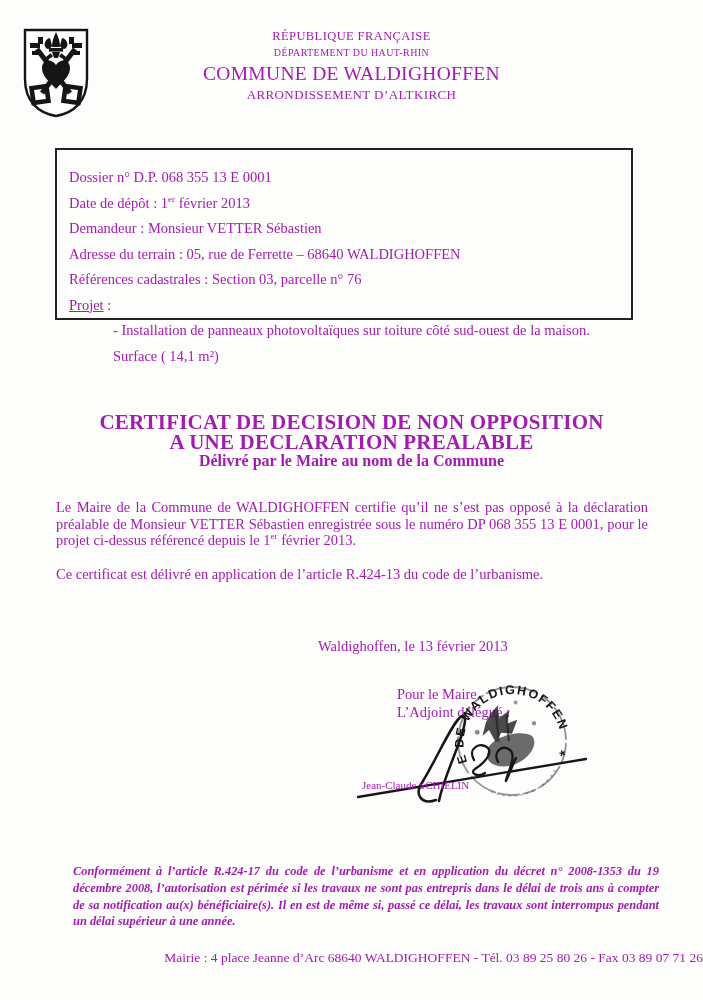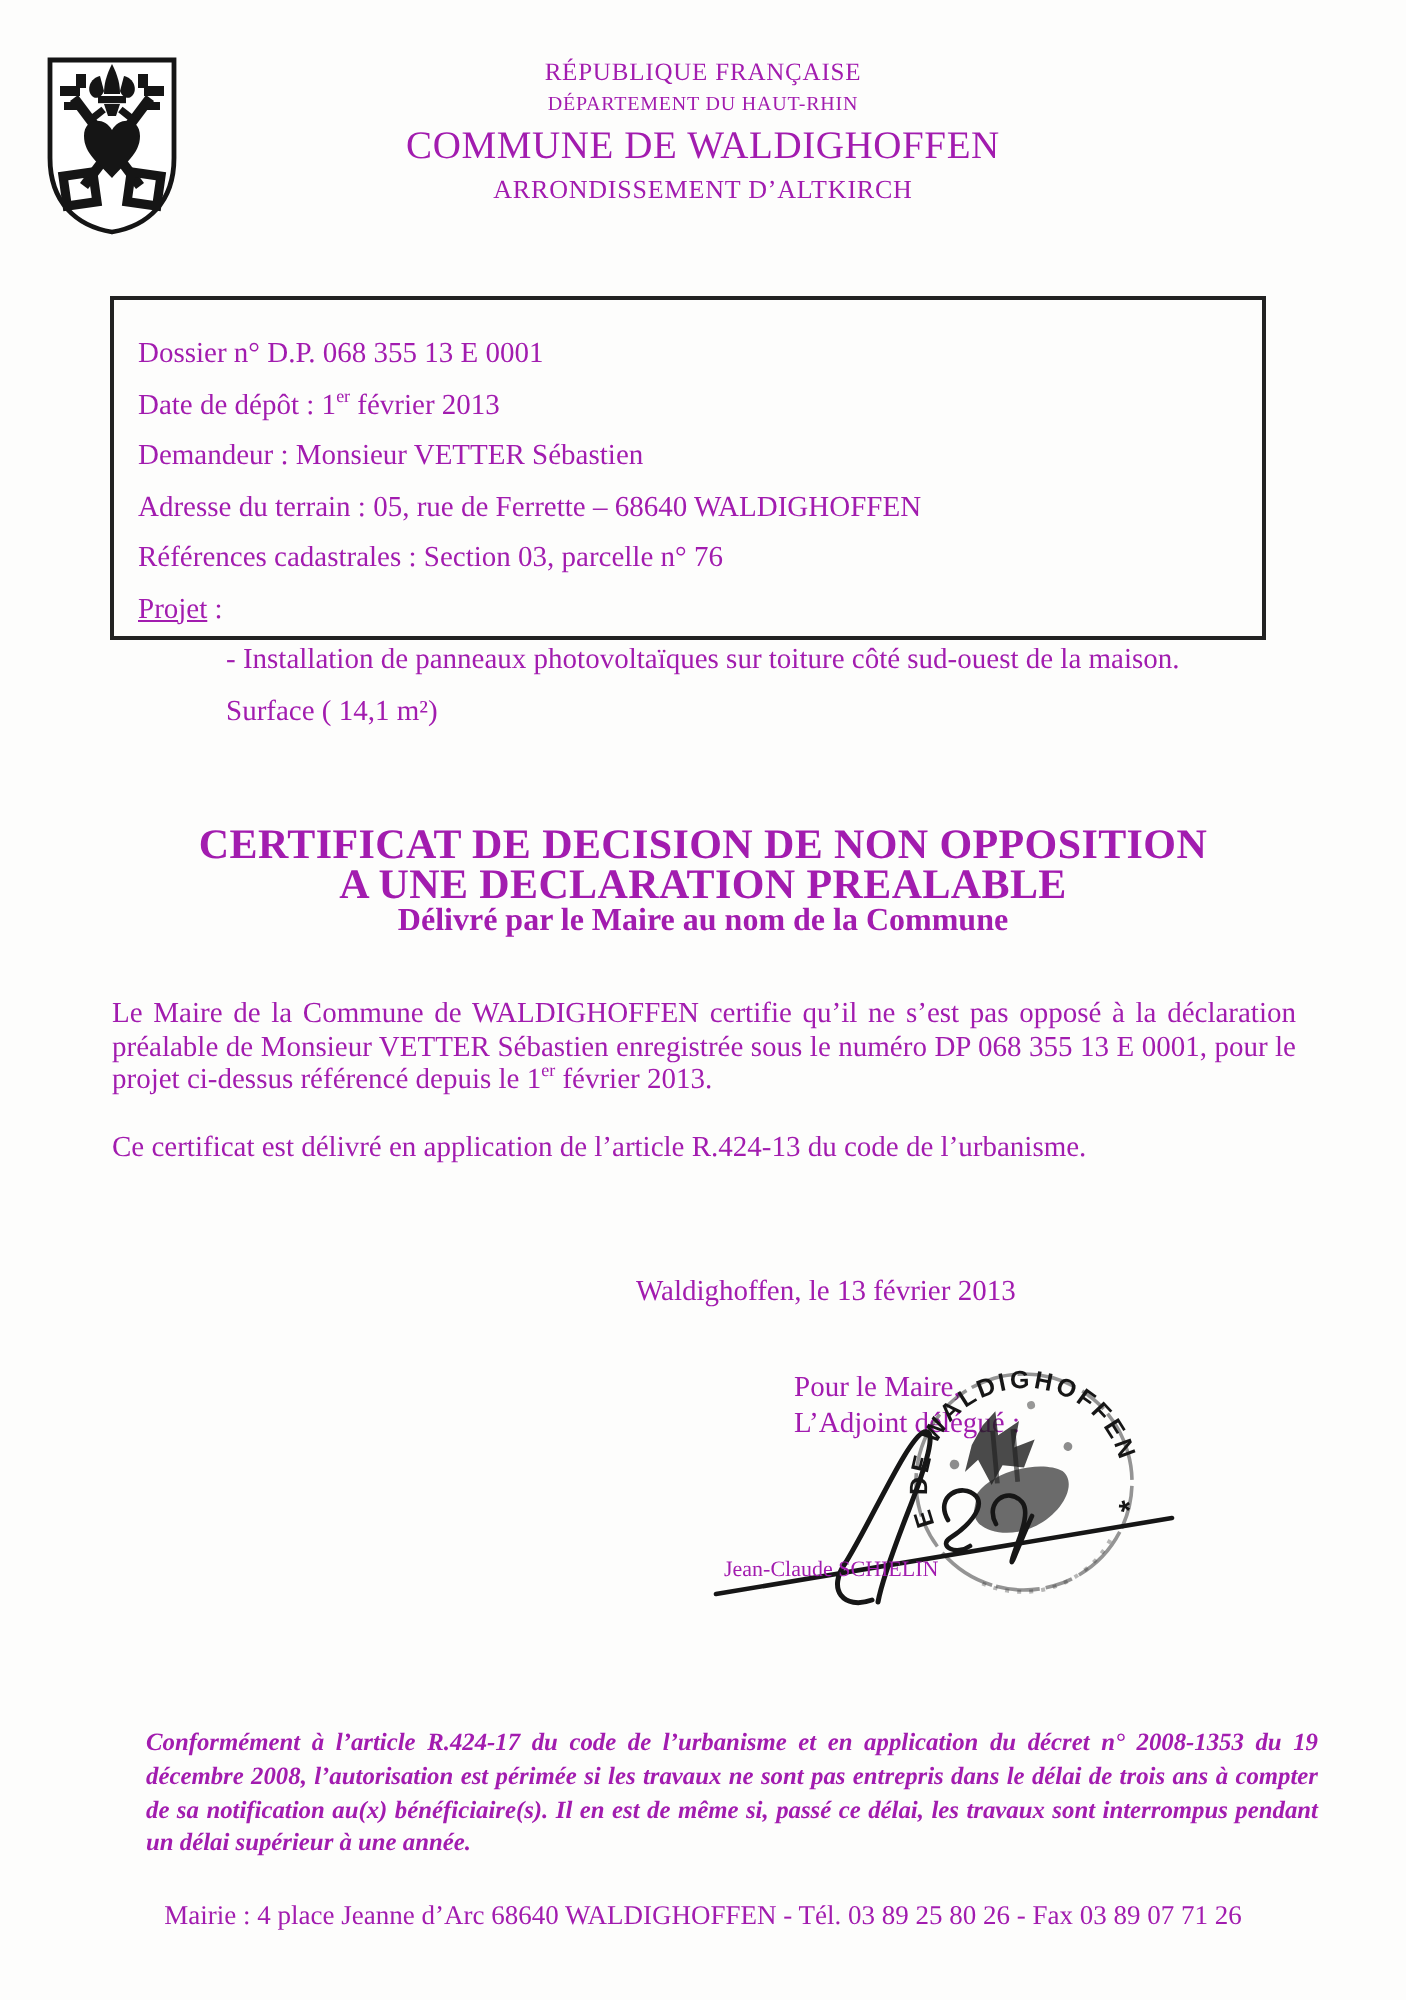--- a/index.html
+++ b/index.html
@@ -37,21 +37,21 @@
   
   .sigblock{position:absolute;left:361px;top:686px;font-size:14.5px;line-height:17.5px;margin-left:36px;}
   .stamp{position:absolute;left:446px;top:678px;width:136px;height:130px;}
   .signature{position:absolute;left:350px;top:696px;width:250px;height:112px;}
   .signame{position:absolute;left:362px;top:779px;font-size:11px;}
   
   .footnote{
     position:absolute;left:57px;top:847px;width:586px;margin:16px;
     font-size:12.4px;line-height:16.8px;font-style:italic;font-weight:bold;text-align:justify;
   }
-  .footer{position:absolute;left:0;right:0;top:948px;text-align:center;font-size:13.5px;line-height:20px;}
+  .footer{position:absolute;left:0;right:0;top:948px;text-align:right;font-size:13.5px;line-height:20px;}
   .stamp-arc{font-family:"Liberation Sans", sans-serif;font-weight:bold;}
 </style>
 </head>
 <body>
 
 <div class="page">
 
   <svg class="crest" viewBox="0 0 68 92" aria-hidden="true">
     <path d="M3,3 H65 V52 C65,74 52,86 34,89 C16,86 3,74 3,52 Z" fill="#ffffff" stroke="#151515" stroke-width="2.4"></path>
     <g fill="#151515" stroke="none">

